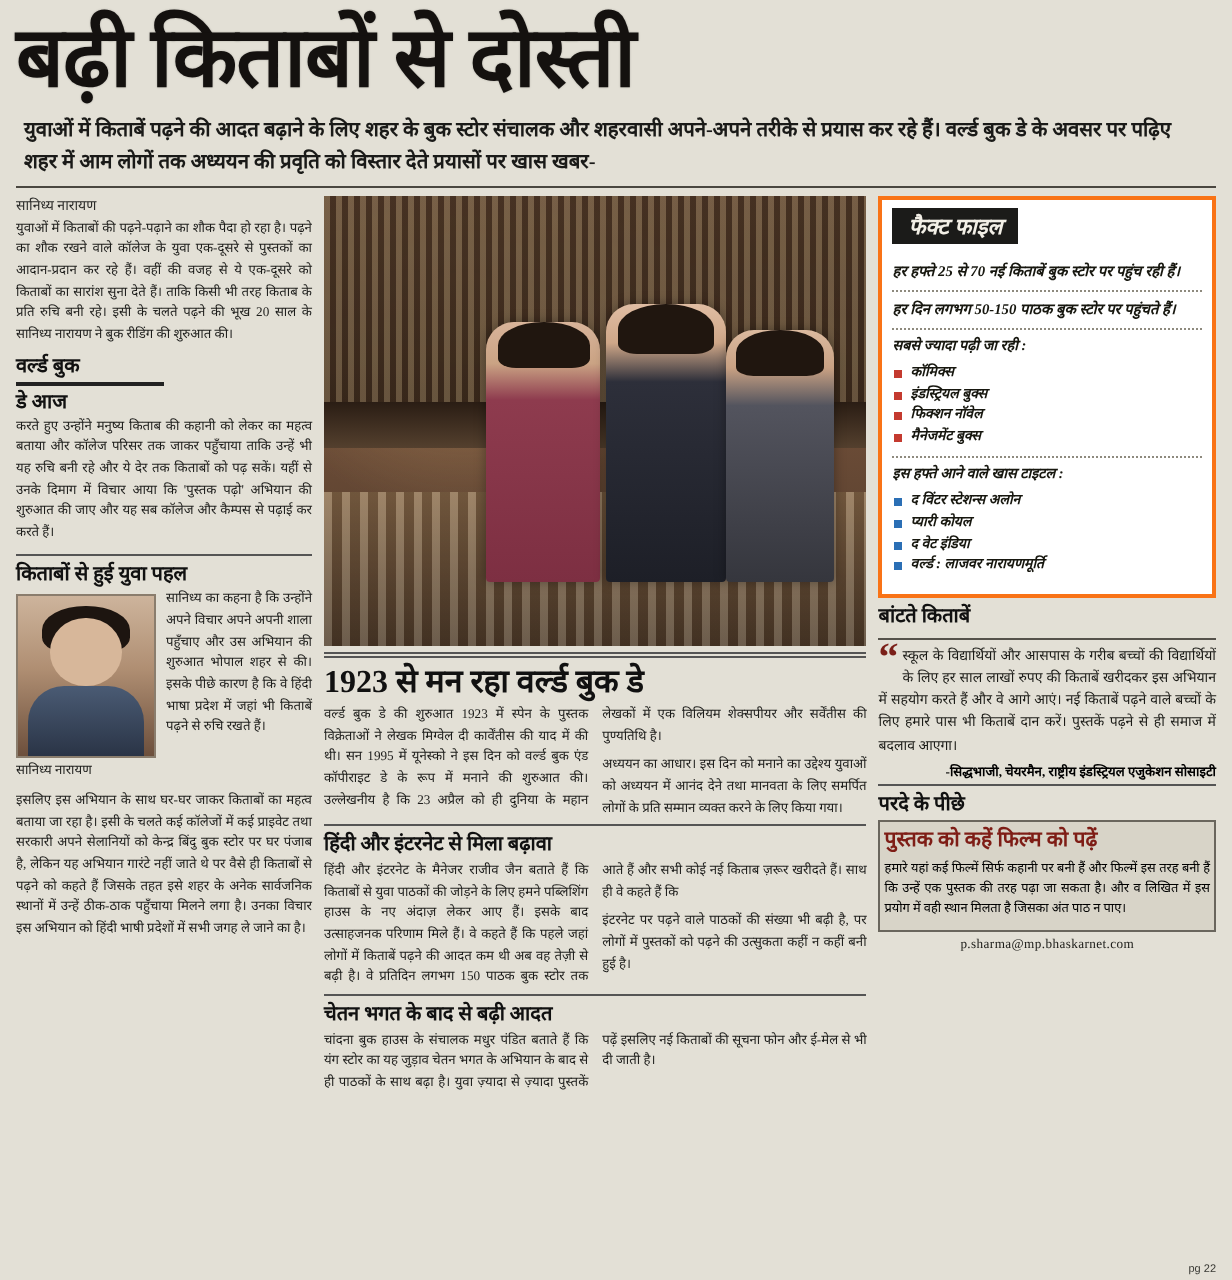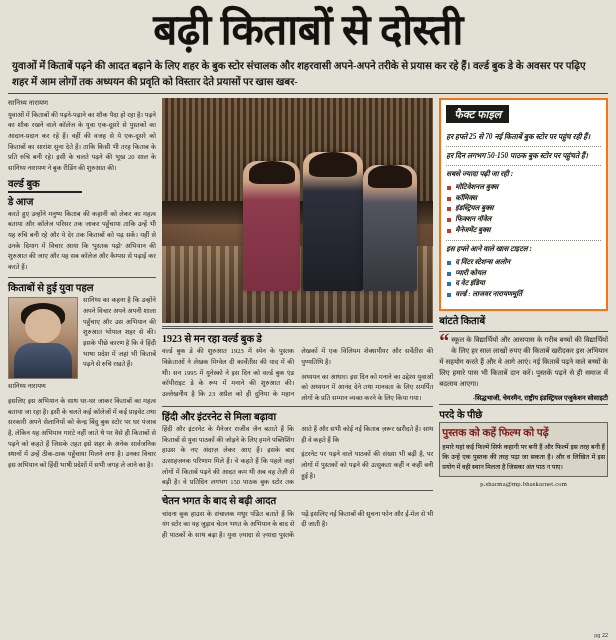--- a/index.html
+++ b/index.html
@@ -11,21 +11,20 @@
     overflow: hidden;
   }
   .page {
     position: relative;
     width: 616px; height: 640px;
     background: #e3e0d6;
     padding: 6px 8px 4px 8px;
   }
   
   .headline {
-    text-align: center;
     font-family: "Liberation Serif", serif;
     font-weight: bold;
     font-size: 42px;
     line-height: 1.05;
     letter-spacing: -0.5px;
     color: #14110f;
     margin: 2px 0 6px 0;
     text-shadow: 0 0 1px rgba(0,0,0,0.25);
   }
   .deck {
@@ -140,21 +139,21 @@
   .ps-body {
     position:absolute; left:8%; top:56%; width:84%; height:44%;
     background: linear-gradient(180deg,#4a5b74,#2a3446);
     border-radius: 18px 18px 0 0;
   }
 
   
   .sec-title {
     font-family: "Liberation Serif", serif;
     font-weight: bold;
-    font-size: 10px;
+    font-size: 16px;
     color: #111;
     margin: 4px 0 2px 0;
     line-height: 1.15;
   }
   .sec-title.sm { font-size: 10px; }
   .thin-rule { height:1px; background:#555; margin: 2px 0 3px 0; }
   .dbl-rule  { border-top:1px solid #555; border-bottom:1px solid #555; height:3px; margin:3px 0; }
 
   
   .factbox {
@@ -326,21 +325,20 @@
     <div class="col-right">
 
       <div class="factbox">
         <div class="fact-title">फैक्ट फाइल</div>
         <div class="fact-item">हर हफ्ते 25 से 70 नई किताबें बुक स्टोर पर पहुंच रही हैं।</div>
         <div class="fact-item">हर दिन लगभग 50-150 पाठक बुक स्टोर पर पहुंचते हैं।</div>
 
         <div class="fact-item">
           <div class="fact-sub">सबसे ज्यादा पढ़ी जा रही :</div>
           <ul class="fact-list">
-            <li>मोटिवेशनल बुक्स</li>
             <li>कॉमिक्स</li>
             <li>इंडस्ट्रियल बुक्स</li>
             <li>फिक्शन नॉवेल</li>
             <li>मैनेजमेंट बुक्स</li>
           </ul>
         </div>
 
         <div class="fact-item">
           <div class="fact-sub">इस हफ्ते आने वाले खास टाइटल :</div>
           <ul class="fact-list sq">

